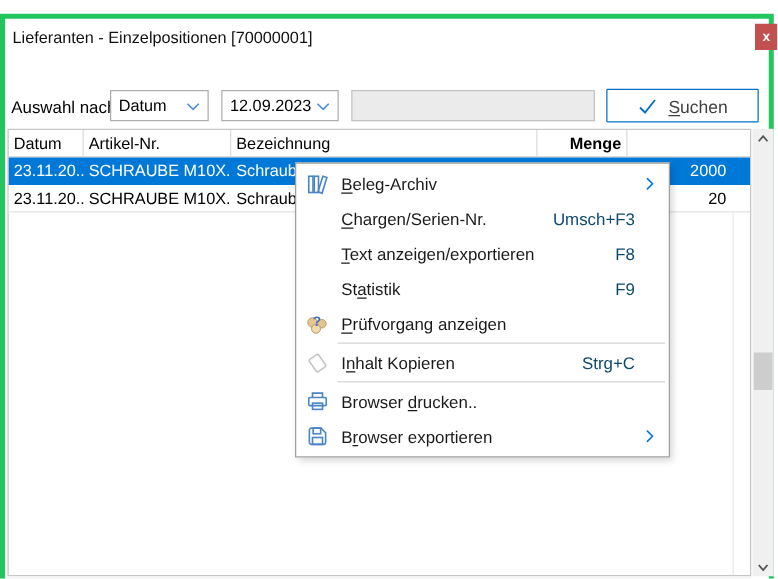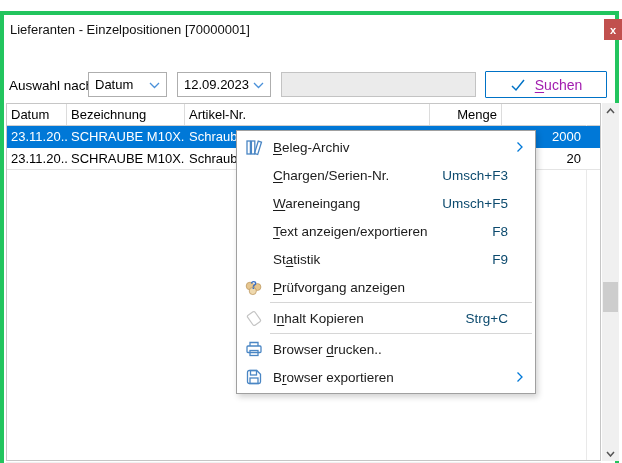--- a/index.html
+++ b/index.html
@@ -15,31 +15,31 @@
   
   .tb-label{position:absolute;left:5px;top:63px;font-size:13.5px;}
   .combo{position:absolute;top:57px;height:25px;background:#fff;border:1px solid #aeaeae;box-sizing:border-box;
     display:flex;align-items:center;padding-left:6px;}
   .combo .chev{position:absolute;right:6px;top:9px;line-height:0;}
   #combo-cat{left:84px;width:79px;}
   #combo-date{left:173px;width:94px;text-align:center;}
   .dis-input{position:absolute;left:277px;top:57px;width:195px;height:25px;background:#ebebeb;border:1px solid #c3c3c3;
     box-sizing:border-box;padding:0 5px;font-family:inherit;font-size:13px;}
   .search-btn{position:absolute;left:481px;top:56px;width:122px;height:27px;background:#fff;border:1px solid #0072c6;
-    box-sizing:border-box;display:flex;align-items:center;justify-content:center;gap:9px;color:#a21caf;
+    box-sizing:border-box;display:flex;align-items:center;justify-content:center;gap:9px;color:#404040;
     font-family:inherit;font-size:14px;cursor:default;border-radius:1px;padding:0;}
   .accel{text-decoration:underline;text-underline-offset:2px;}
 
   
   .table{position:absolute;left:2px;top:88px;width:595px;height:358px;border:1px solid #c6c6c6;box-sizing:border-box;background:#fff;}
   .grid-row{display:grid;grid-template-columns:60px 118px 245px 72px 85px 1fr;}
   .thead{height:22px;border-bottom:1px solid #cfcfcf;box-sizing:border-box;}
   .th{display:flex;align-items:center;padding:0 4px;border-right:1px solid #dcdcdc;box-sizing:border-box;
     white-space:nowrap;overflow:hidden;}
-  .th.right{justify-content:flex-end;}
+  .th.right{justify-content:flex-end;font-weight:bold;}
   .th.filler{border-right:none;}
   .tr{height:22px;border-bottom:1px solid #e4e4e4;box-sizing:border-box;position:relative;z-index:1;background:#fff;}
   .tr.selected{background:#0078d7;color:#fff;border-bottom:1px solid #0078d7;}
   .td{display:flex;align-items:center;padding:0 4px;white-space:nowrap;overflow:hidden;box-sizing:border-box;}
   .td.right{justify-content:flex-end;padding-right:6px;}
   .body-vline{position:absolute;left:579px;top:21px;bottom:0;width:1px;background:#e9e9e9;z-index:0;}
 
   
   .vscroll{position:absolute;left:598px;top:88px;width:17px;height:358px;background:#f0f0f0;}
   .vscroll .sb-btn{position:absolute;left:0;width:17px;height:15px;display:flex;align-items:center;justify-content:center;}
@@ -96,22 +96,22 @@
         <svg width="16" height="14" viewBox="0 0 16 14">
             <polyline points="2,8 6,12 14,2" fill="none" stroke="#0072c6" stroke-width="1.5"></polyline>
           </svg>
       </span>
       <span><span class="accel">S</span><span>uchen</span></span>
     </button>
 
     <div class="table">
       <div class="thead grid-row">
         <div class="th">Datum</div>
+        <div class="th">Artikel-Nr.</div>
         <div class="th">Bezeichnung</div>
-        <div class="th">Artikel-Nr.</div>
         <div class="th right">Menge</div>
         <div class="th filler"></div>
       </div>
 
       <div class="tr selected grid-row">
         <div class="td">23.11.20...</div>
         <div class="td">SCHRAUBE M10X...</div>
         <div class="td">Schraub</div>
         <div class="td"></div>
         <div class="td right">2000</div>
@@ -176,25 +176,20 @@
             </svg>
         </span>
       </div>
 
       <div class="mi">
         <span class="mi-icon"></span>
         <span class="mi-label"><span></span><span class="accel">C</span><span>hargen/Serien-Nr.</span></span>
         <span class="mi-shortcut">Umsch+F3</span>
       </div>
 
-      <div class="mi">
-        <span class="mi-icon"></span>
-        <span class="mi-label"><span></span><span class="accel">W</span><span>areneingang</span></span>
-        <span class="mi-shortcut">Umsch+F5</span>
-      </div>
 
       <div class="mi">
         <span class="mi-icon"></span>
         <span class="mi-label"><span></span><span class="accel">T</span><span>ext anzeigen/exportieren</span></span>
         <span class="mi-shortcut">F8</span>
       </div>
 
       <div class="mi">
         <span class="mi-icon"></span>
         <span class="mi-label"><span>St</span><span class="accel">a</span><span>tistik</span></span>

